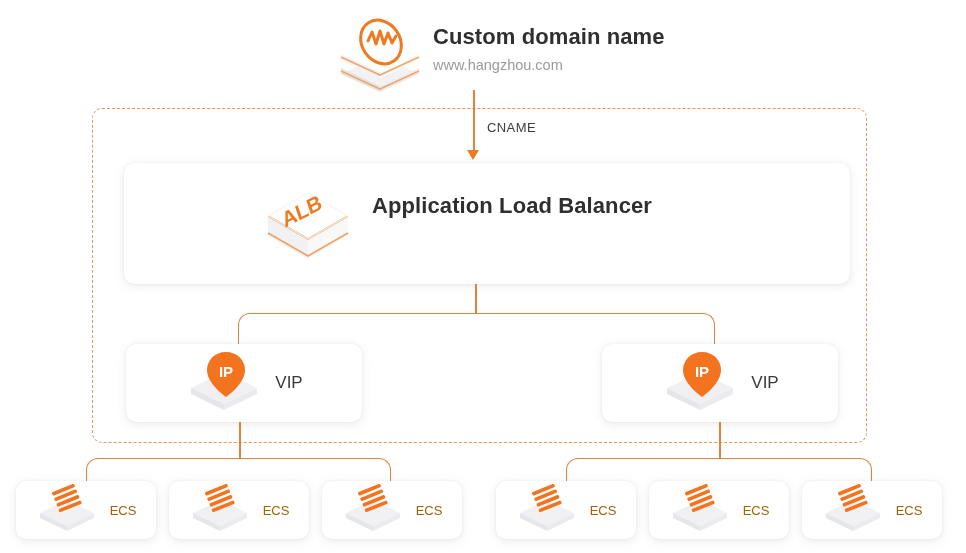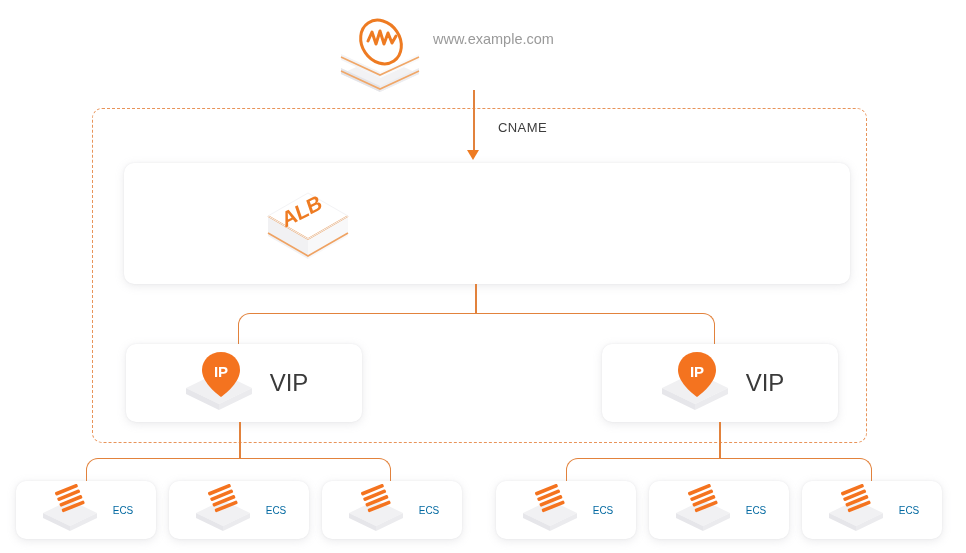--- a/index.html
+++ b/index.html
@@ -75,27 +75,27 @@
     letter-spacing: .1px;
     white-space: nowrap;
   }
   .title-sub {
     font-size: 14.5px;
     color: #9a9a9a;
     margin-top: 7px;
     white-space: nowrap;
   }
   .node-label {
-    font-size: 24px;
+    font-size: 17px;
     color: #3a3a3a;
     white-space: nowrap;
   }
   .ecs-label {
-    font-size: 10px;
-    color: #0369a1;
+    font-size: 13px;
+    color: #a16207;
     white-space: nowrap;
   }
 
   
   .abs { position: absolute; }
 
   #domain-group { left: 337px; top: 12px; width: 360px; height: 88px; }
   #domain-icon  { position: absolute; left: 0;   top: 4px; }
   #domain-text  { position: absolute; left: 96px; top: 12px; }
 
@@ -138,44 +138,46 @@
         <polygon points="43,26 82,44 43,62 4,44" fill="#ffffff"></polygon>
         <polygon points="4,44 43,62 43,56 4,38" fill="#f3f3f5"></polygon>
         <polygon points="82,44 43,62 43,56 82,38" fill="#fafafb"></polygon>
         <polyline points="4,41 43,59 82,41" fill="none" stroke="#f0a768" stroke-width="1.6"></polyline>
 
         <ellipse cx="44" cy="26" rx="19" ry="23" transform="rotate(-34 44 26)" fill="none" stroke="#ee7b22" stroke-width="3"></ellipse>
         <polyline points="31,25 35,16 39,28 43,15 47,28 51,17 55,27 59,20" fill="none" stroke="#ee7b22" stroke-width="3" stroke-linecap="round" stroke-linejoin="round"></polyline>
       </svg>
     </div>
     <div id="domain-text">
-      <div class="title-sub">www.example.com</div>
+      <div class="title-main">Custom domain name</div>
+      <div class="title-sub">www.hangzhou.com</div>
     </div>
   </div>
 
   <div class="vline" style="left:473px; top:90px; height:62px;"></div>
   <div class="arrowhead" style="left:467.3px; top:150px;"></div>
-  <div class="edge-label" style="left:487px; top:120px;margin-left:11px;">CNAME</div>
+  <div class="edge-label" style="left:487px; top:120px;">CNAME</div>
 
   <div id="alb-card" class="card">
     <div id="alb-icon">
       <svg width="92" height="82" viewBox="0 0 92 82">
 
         <polygon points="46,8 86,31 46,54 6,31" fill="#ffffff"></polygon>
         <polygon points="6,31 46,54 46,74 6,51" fill="#f1f1f3"></polygon>
         <polygon points="86,31 46,54 46,74 86,51" fill="#f8f8f9"></polygon>
 
         <polyline points="6,31 46,54 86,31" fill="none" stroke="#f0a768" stroke-width="1.6"></polyline>
         <polyline points="6,48 46,71 86,48" fill="none" stroke="#efa262" stroke-width="1.6"></polyline>
         <polygon points="46,8 86,31 46,54 6,31" fill="none" stroke="#f3f3f5" stroke-width="1"></polygon>
 
         <text x="46" y="31" fill="#ee7b22" font-family="'Liberation Sans', sans-serif" font-size="21" font-weight="bold" text-anchor="middle" transform="rotate(-27 46 31) skewX(-8)">ALB</text>
       </svg>
     </div>
     <div id="alb-text">
+      <div class="title-main">Application Load Balancer</div>
     </div>
   </div>
 
   <div class="vline" style="left:475px; top:284px; height:30px;"></div>
   <div class="bracket" style="left:238px; top:313px; width:477px; height:31px;"></div>
 
   <div id="vip-card-left" class="card vip-card">
     <div class="vip-inner">
       <span>
         <svg width="78" height="62" viewBox="0 0 78 62">

